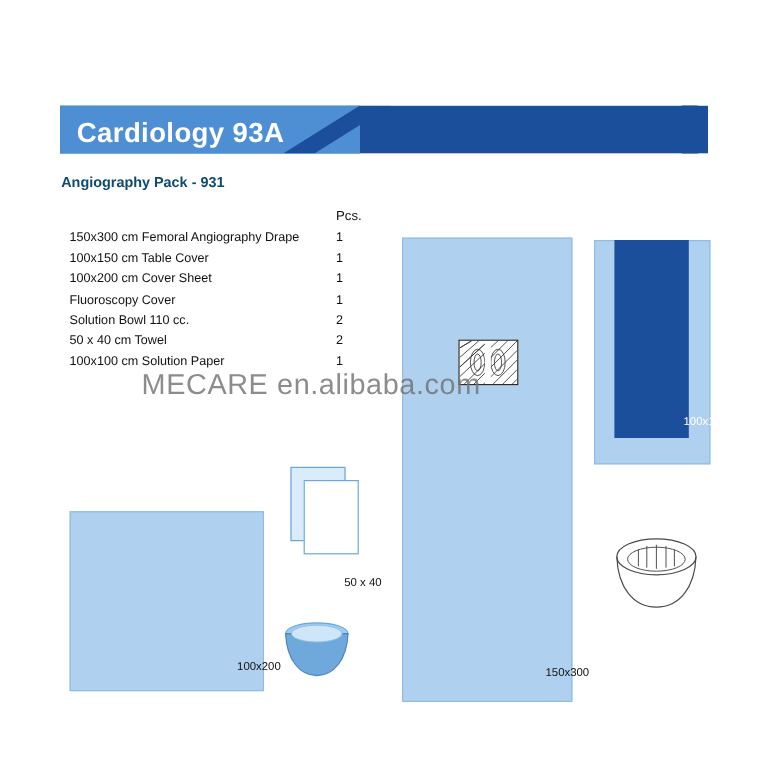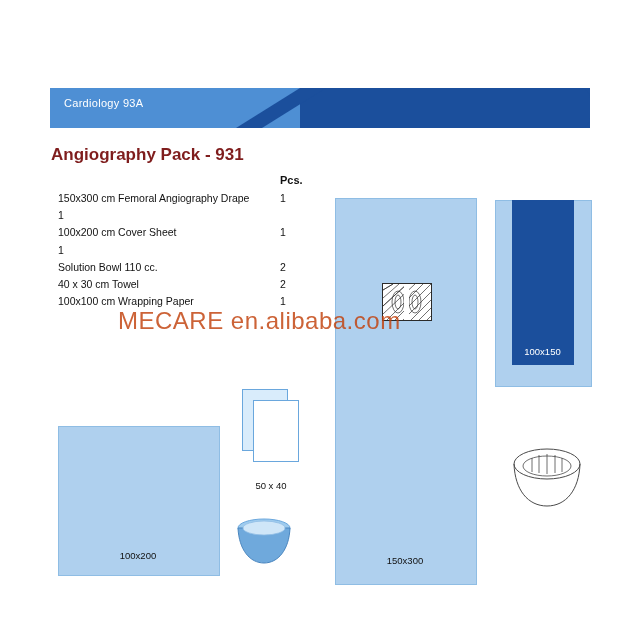--- a/index.html
+++ b/index.html
@@ -29,66 +29,66 @@
     position:absolute;left:0;top:0;width:250px;height:40px;
     background:#4e8fd4;
   }
   .banner-diag{
     position:absolute;left:186px;top:0;width:90px;height:40px;
     background:#1b4f9c;
     clip-path:polygon(64px 0, 90px 0, 26px 40px, 0 40px);
   }
   .banner-title{
     position:absolute;left:14px;top:9px;
-    color:#ffffff;font-size:11px;font-weight:normal;letter-spacing:.3px;
+    color:#ffffff;font-size:23px;font-weight:bold;letter-spacing:.3px;
   }
   .banner-round{
     position:absolute;right:0;top:0;width:22px;height:40px;
     background:#1b4f9c;border-top-right-radius:10px;border-bottom-right-radius:10px;
   }
   
   .subtitle{
     position:absolute;left:1px;top:57px;
-    color:#7f1d1d;font-size:17px;font-weight:bold;
+    color:#0c4a6e;font-size:12px;font-weight:bold;
   }
   
   .pcs-head{
     position:absolute;left:230px;top:86px;
-    font-size:11px;font-weight:bold;color:#111;
+    font-size:11px;font-weight:normal;color:#111;
   }
   .items{
     position:absolute;left:8px;top:104px;width:300px;
   }
   .item-row{
     display:flex;align-items:flex-start;height:17.2px;
   }
   .item-name{
     width:222px;font-size:10.5px;color:#111;white-space:nowrap;
   }
   .item-qty{
     width:40px;font-size:10.5px;color:#111;text-align:left;
   }
   
   .watermark{
     position:absolute;left:0;top:0;width:640px;height:640px;
     pointer-events:none;
   }
   .wm-text{
     position:absolute;left:118px;top:307px;
-    font-size:24px;color:#c2410c;opacity:.82;
+    font-size:24px;color:#737373;opacity:.82;
     font-family:"Liberation Sans", sans-serif;
     letter-spacing:.5px;
     white-space:nowrap;
   }
   
   .blue-sheet{
     position:absolute;background:#afd0ee;border:1px solid #8fbde4;
   }
   .label{
-    position:absolute;font-size:9.5px;color:#111;text-align:center;white-space:nowrap;
+    position:absolute;font-size:9.5px;color:#111;text-align:right;white-space:nowrap;margin-left:16px;
   }
   
   #drape-150x300{left:285px;top:110px;width:140px;height:385px;}
   #drape-150x300-label{left:285px;top:467px;width:140px;}
   
   .fenestration{
     position:absolute;left:332px;top:195px;width:48px;height:36px;
     background:#ffffff;border:1px solid #2a2a2a;
   }
   
@@ -130,39 +130,41 @@
   <div class="subtitle">Angiography Pack - 931</div>
 
   <div class="pcs-head">Pcs.</div>
 
   <div class="items">
     <div class="item-row">
       <div class="item-name">150x300 cm Femoral Angiography Drape</div>
       <div class="item-qty">1</div>
     </div>
     <div class="item-row">
+      <div class="item-name">100x150 cm Table Cover</div>
       <div class="item-qty">1</div>
     </div>
     <div class="item-row">
       <div class="item-name">100x200 cm Cover Sheet</div>
       <div class="item-qty">1</div>
     </div>
     <div class="item-row">
+      <div class="item-name">Fluoroscopy Cover</div>
       <div class="item-qty">1</div>
     </div>
     <div class="item-row">
       <div class="item-name">Solution Bowl 110 cc.</div>
       <div class="item-qty">2</div>
     </div>
     <div class="item-row">
-      <div class="item-name">40 x 30 cm Towel</div>
+      <div class="item-name">50 x 40 cm Towel</div>
       <div class="item-qty">2</div>
     </div>
     <div class="item-row">
-      <div class="item-name">100x100 cm Wrapping Paper</div>
+      <div class="item-name">100x100 cm Solution Paper</div>
       <div class="item-qty">1</div>
     </div>
   </div>
 
   <div class="blue-sheet" id="drape-150x300"></div>
   <div class="fenestration">
     <svg width="48" height="36" viewBox="0 0 48 36">
       <g stroke="#333" fill="none" stroke-width="0.7">
         <ellipse cx="15" cy="18" rx="6" ry="11"></ellipse>
         <ellipse cx="15" cy="18" rx="3" ry="7"></ellipse>

